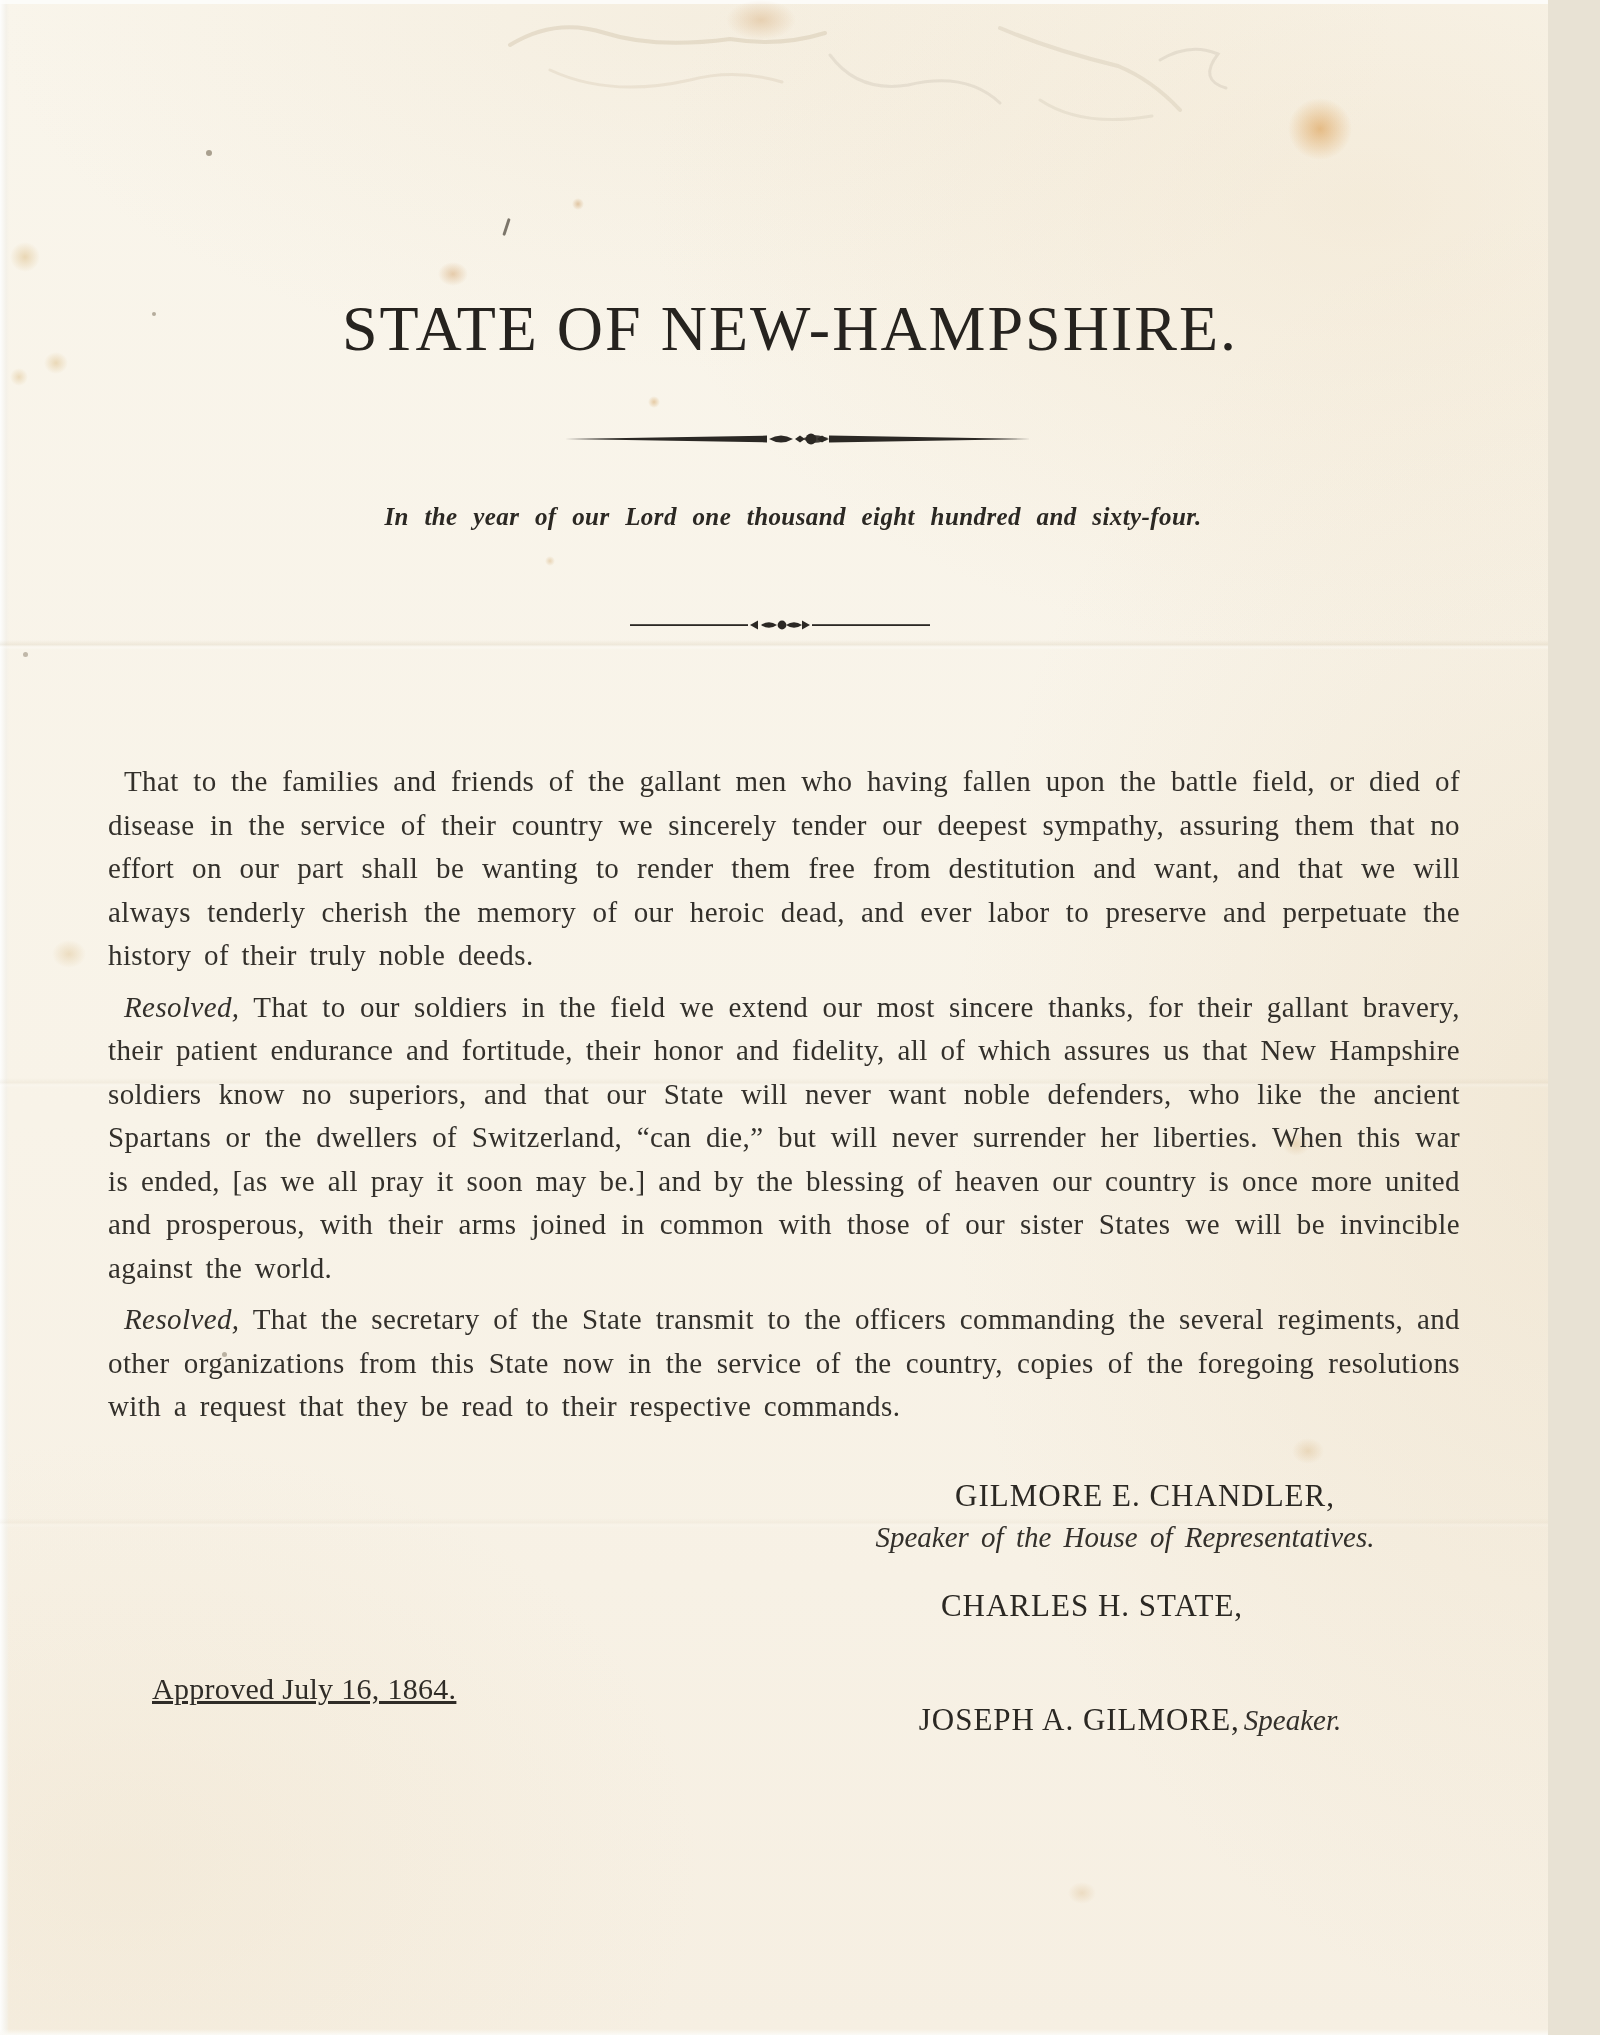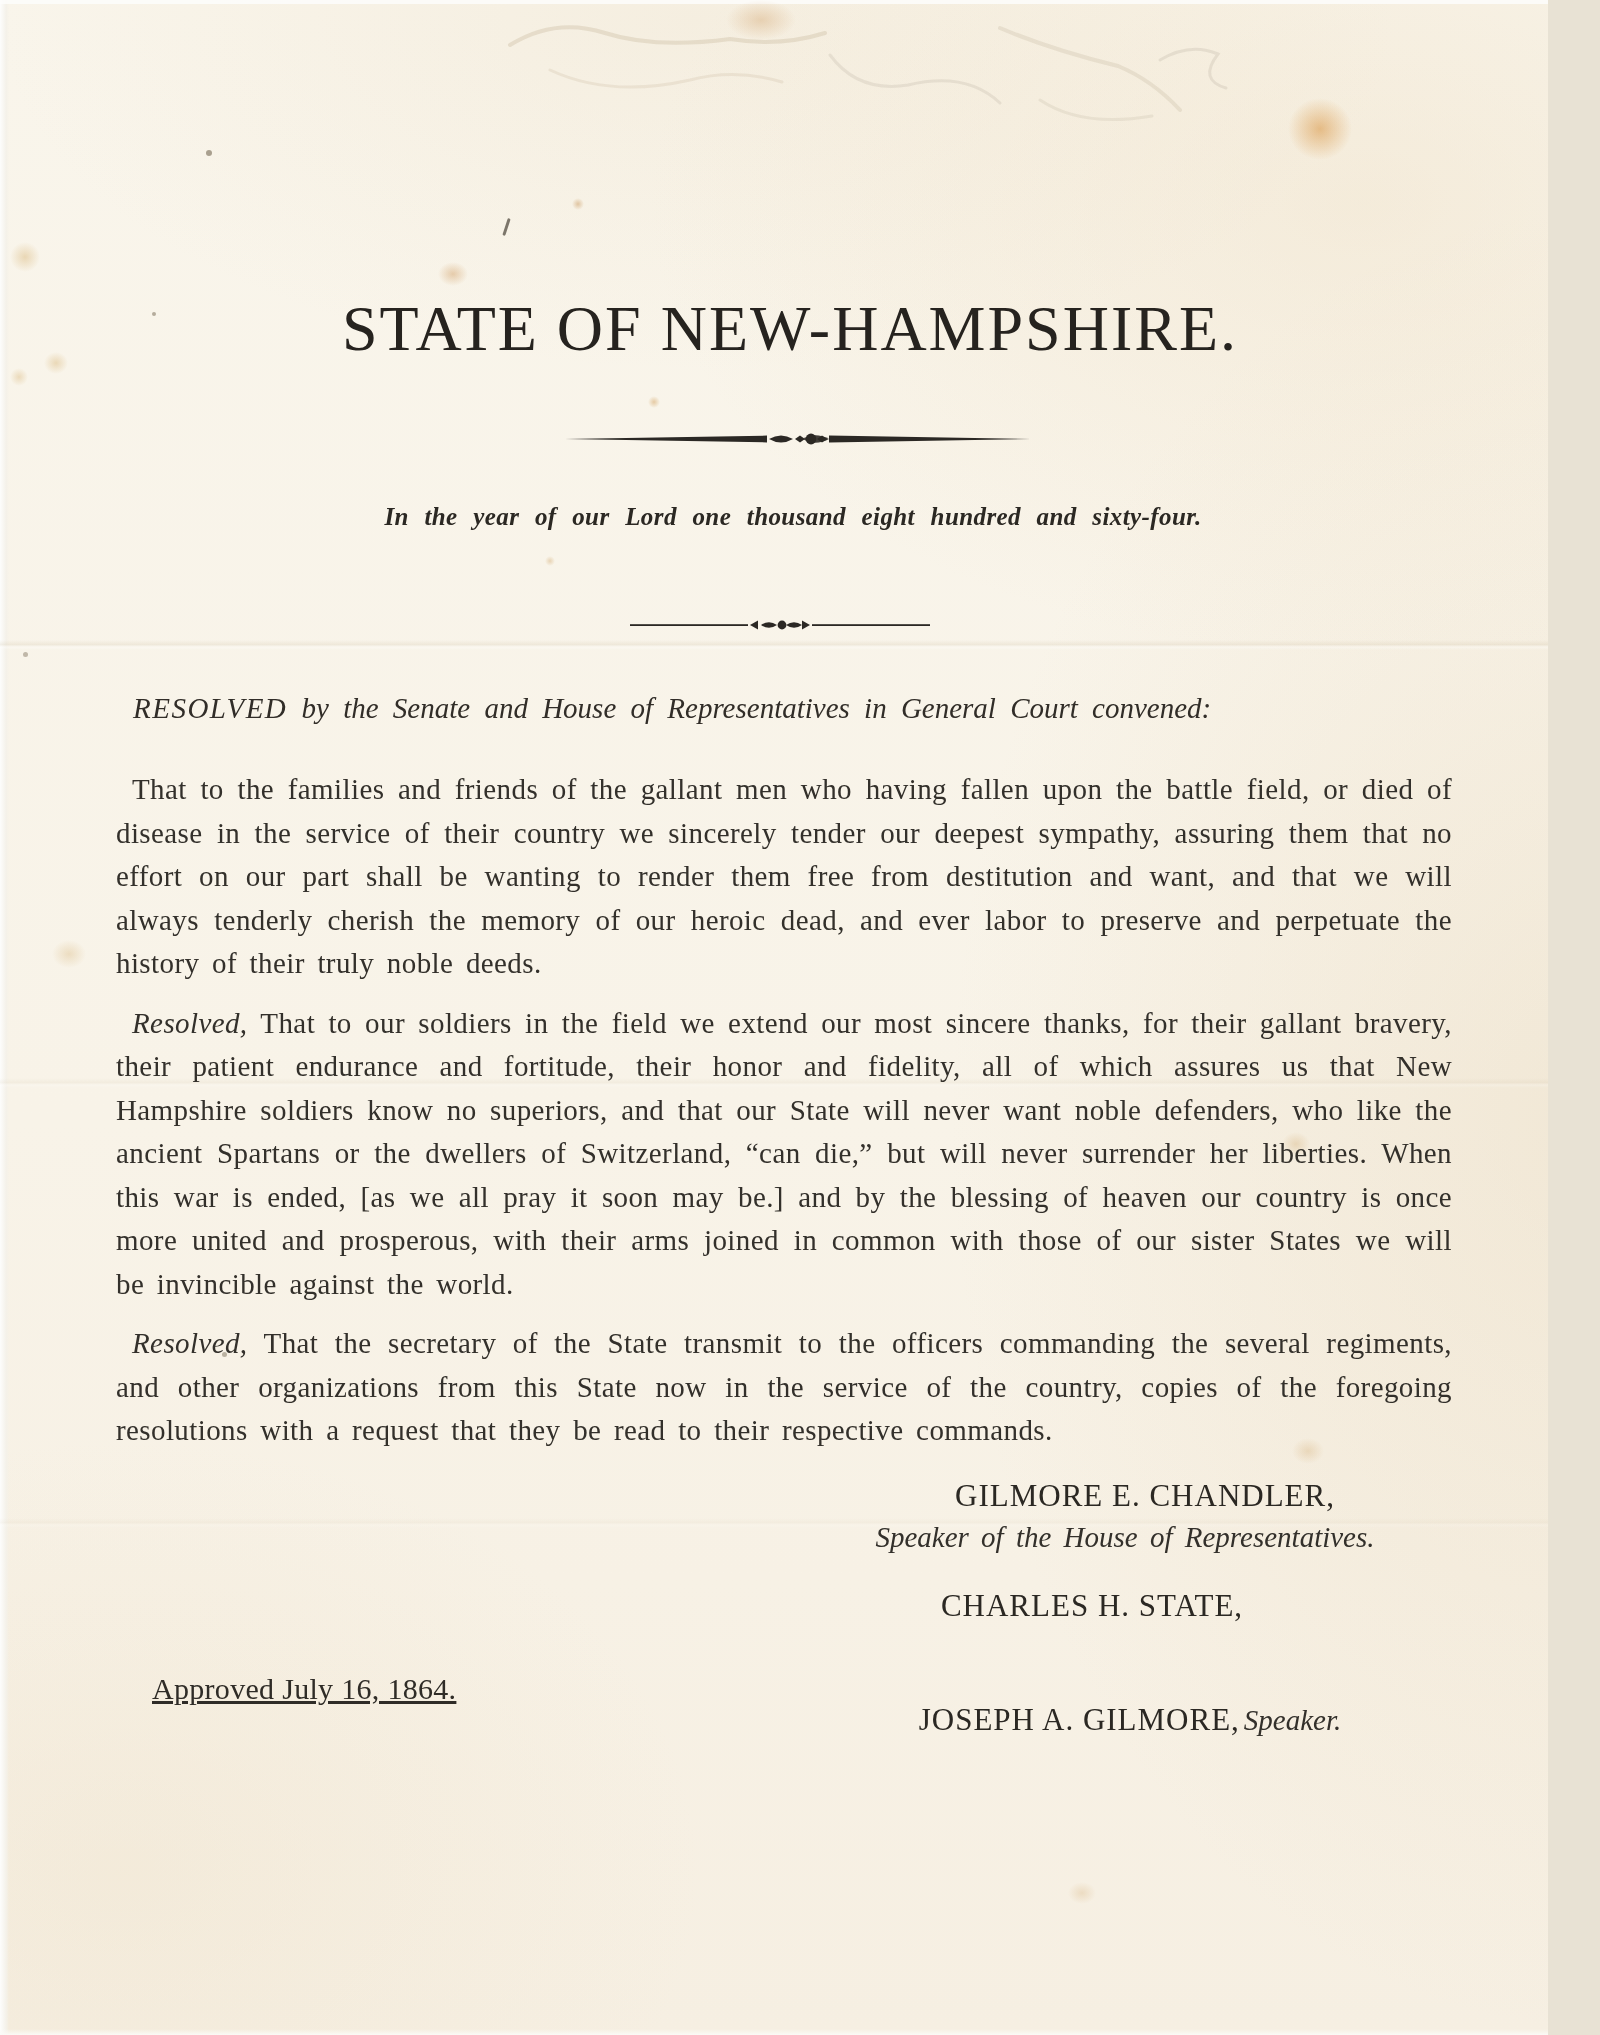--- a/index.html
+++ b/index.html
@@ -63,21 +63,21 @@
     color:#312d28;
   }
   .resolved-heading .lead{letter-spacing:1.5px;}
   .doc-body{
     position:absolute;top:752px;left:100px;width:1368px;
     font-size:29px;line-height:43.5px;
     text-align:justify;
     letter-spacing:.4px;word-spacing:5px;
     color:#33302b;
   }
-  .doc-body p{text-indent:16px;margin:16px;}
+  .doc-body p{text-indent:16px;margin:8px;}
   .doc-body .lead{font-style:italic;}
 
   .sig{position:absolute;text-align:center;}
   .sig-name{font-size:31px;letter-spacing:1px;color:#2b2823;}
   .sig-title{font-style:italic;font-size:29px;word-spacing:5px;color:#33302b;}
   .sig-chandler-name{top:1478px;left:845px;width:600px;}
   .sig-chandler-title{top:1521px;left:825px;width:600px;}
   .sig-bell-name{top:1588px;left:792px;width:600px;}
   .sig-bell-title{top:1635px;left:905px;width:600px;}
   .sig-gilmore{top:1702px;left:830px;width:600px;}
@@ -189,24 +189,20 @@
       <rect x="0" y="7.2" width="118" height="1.8"></rect>
       <rect x="182" y="7.2" width="118" height="1.8"></rect>
       <path d="M120,8 L128,3.5 L128,12.5 Z"></path>
       <path d="M131,8 Q139,2.5 147,8 Q139,13.5 131,8 Z"></path>
       <circle cx="152" cy="8" r="4.4"></circle>
       <path d="M156,8 Q164,2.5 172,8 Q164,13.5 156,8 Z"></path>
       <path d="M180,8 L172,3.5 L172,12.5 Z"></path>
     </g>
   </svg>
 
-  <div class="resolved-heading">
-    <span class="lead">RESOLVED</span>
-    <span>by the Senate and House of Representatives in General Court convened:</span>
-  </div>
 
   <div class="doc-body">
     <p>
       <span class="lead"></span>
       <span>That to the families and friends of the gallant men who having fallen upon the battle field, or died of disease in the service of their country we sincerely tender our deepest sympathy, assuring them that no effort on our part shall be wanting to render them free from destitution and want, and that we will always tenderly cherish the memory of our heroic dead, and ever labor to preserve and perpetuate the history of their truly noble deeds.</span>
     </p>
     <p>
       <span class="lead">Resolved,</span>
       <span>That to our soldiers in the field we extend our most sincere thanks, for their gallant bravery, their patient endurance and fortitude, their honor and fidelity, all of which assures us that New Hampshire soldiers know no superiors, and that our State will never want noble defenders, who like the ancient Spartans or the dwellers of Switzerland, “can die,” but will never surrender her liberties.  When this war is ended, [as we all pray it soon may be.] and by the blessing of heaven our country is once more united and prosperous, with their arms joined in common with those of our sister States we will be invincible against the world.</span>
     </p>

